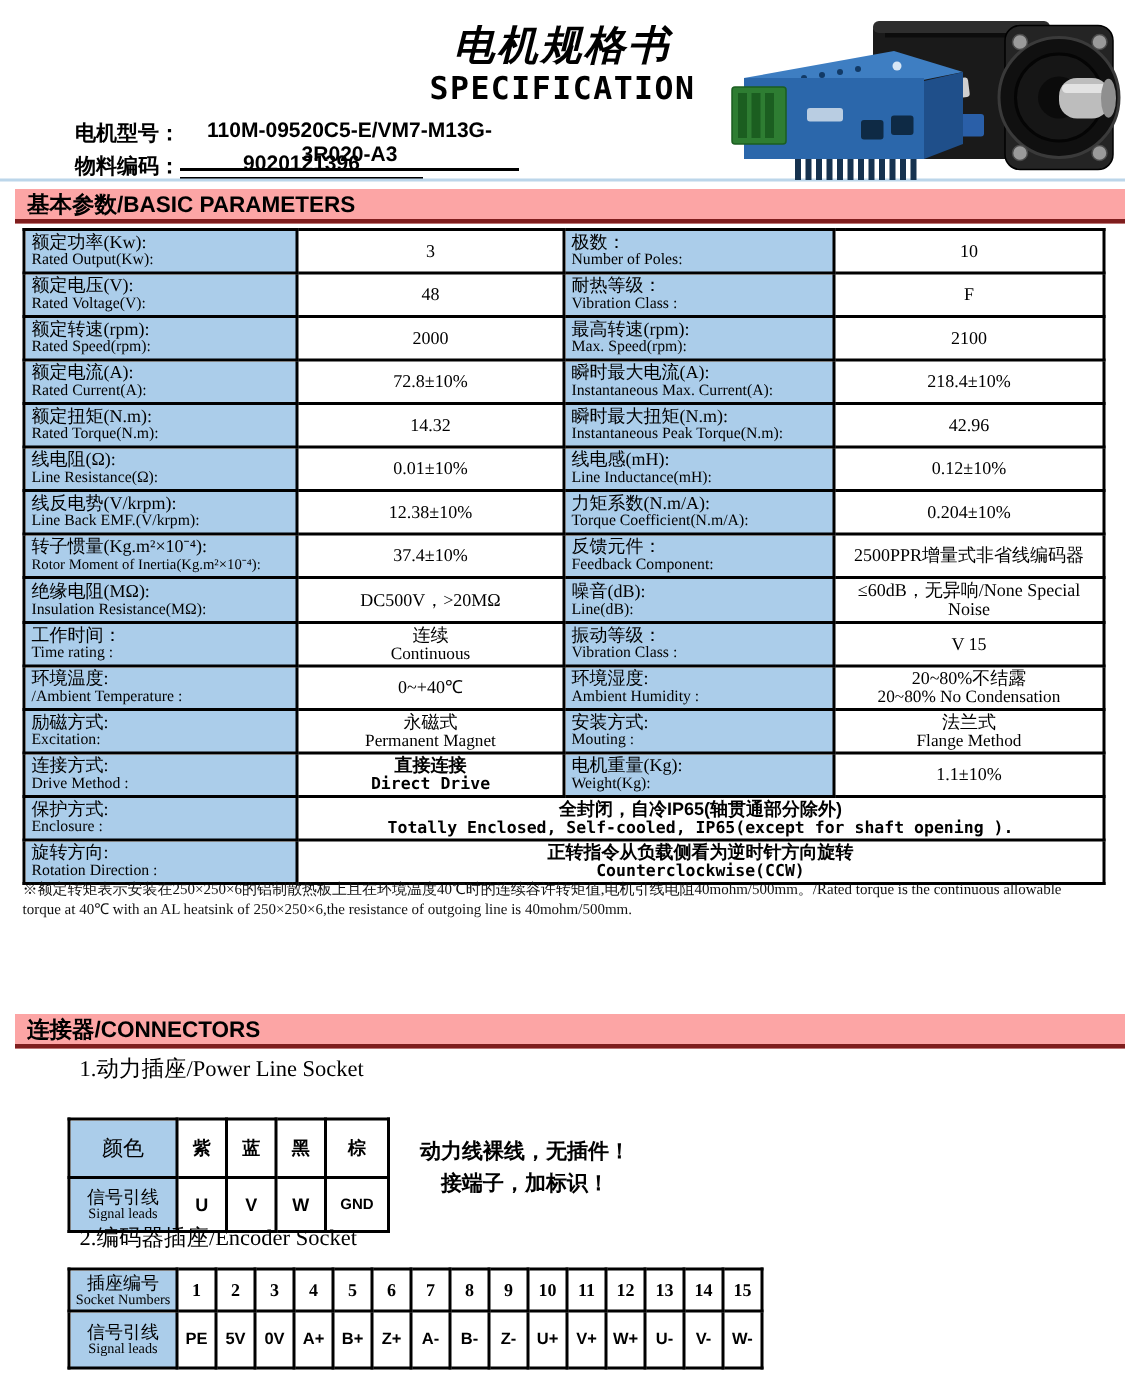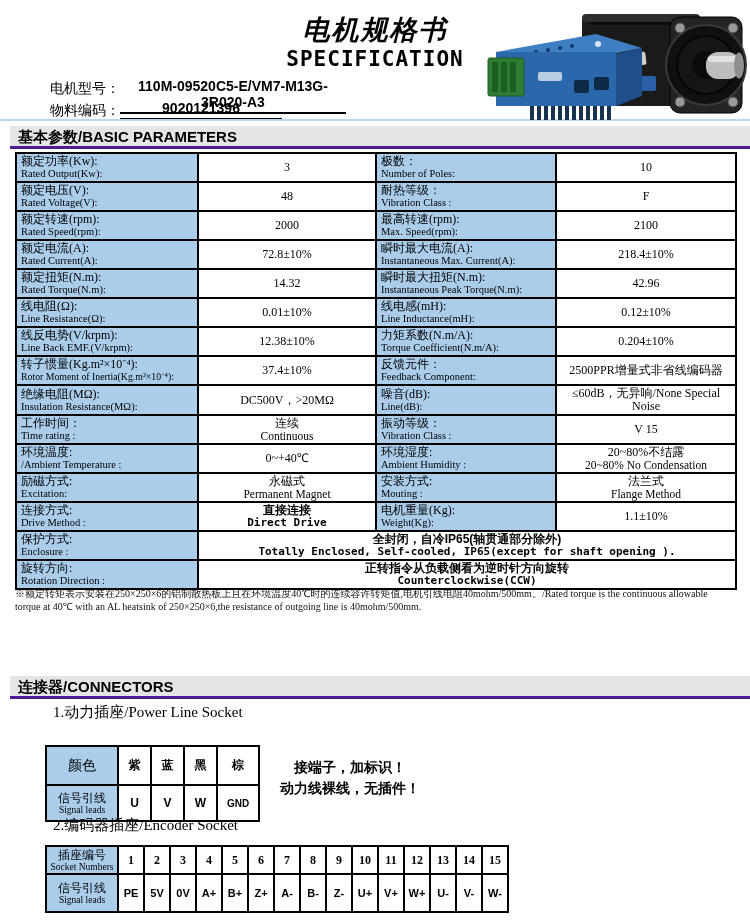--- a/index.html
+++ b/index.html
@@ -4,29 +4,29 @@
 <style>
   * { margin:0; padding:0; box-sizing:border-box; }
   body { background:#888; font-family:"Liberation Serif", serif; }
   #page { position:relative; width:750px; height:922px; background:#fff; margin:0 auto; overflow:hidden; }
 
   
   .title-cn { position:absolute; top:12px; left:0; right:0; text-align:center;
     font-family:"Liberation Sans", sans-serif; font-weight:bold; font-size:27px; letter-spacing:2px; color:#000;font-style:italic; }
   .title-en { position:absolute; top:47px; left:0; right:0; text-align:center;
     font-family:"DejaVu Sans Mono", monospace; font-weight:bold; font-size:21px; letter-spacing:1px; color:#000; }
-  .hdr-label { position:absolute; font-family:"Liberation Sans", sans-serif; font-weight:normal; font-size:14px; color:#000; }
+  .hdr-label { position:absolute; font-family:"Liberation Sans", sans-serif; font-weight:bold; font-size:14px; color:#000; }
   .hdr-value { position:absolute; font-family:"Liberation Sans", sans-serif; font-weight:bold; font-size:14px;
     border-bottom:2px solid #000; text-align:center; padding-bottom:2px; }
   .blue-rule { position:absolute; top:119px; left:0; width:750px; height:2px; background:#bcd6ea; }
   .photo { position:absolute; top:2px; left:478px; width:270px; height:120px; }
 
   
-  .section-bar { position:absolute; left:10px; right:0; height:23px; background:#e5e5e5;
-    border-bottom:3px solid #4c1d95; font-family:"Liberation Sans", sans-serif; font-weight:bold;
+  .section-bar { position:absolute; left:10px; right:0; height:23px; background:#fca5a5;
+    border-bottom:3px solid #7f1d1d; font-family:"Liberation Sans", sans-serif; font-weight:bold;
     font-size:15px; line-height:22px; padding-left:8px; color:#000; }
 
   
   .basic-table { position:absolute; top:152px; left:15px; width:720px; border-collapse:collapse; table-layout:fixed; }
   .basic-table td { border:2px solid #000; padding:1px 4px; vertical-align:middle; height:25px; overflow:hidden;margin-left:47px; }
   .basic-table td.lab { background:#abcdea; }
   .lab .cn { display:block; font-size:12px; line-height:13px; color:#000; white-space:nowrap; }
   .lab .en { display:block; font-size:10.5px; line-height:12px; color:#000; white-space:nowrap; }
   td.val { text-align:center; font-size:12px; line-height:13px; color:#000; }
   td.val .cn2 { display:block; font-size:12px; line-height:13px; }
@@ -364,22 +364,22 @@
           </td>
       <td class="cell-bold">U</td>
       <td class="cell-bold">V</td>
       <td class="cell-bold">W</td>
       <td class="cell-bold" style="font-size:10px">GND</td>
     </tr>
   </tbody>
     </table>
 
   <div class="wire-note">
+    <div>动力线裸线，无插件！</div>
     <div>接端子，加标识！</div>
-    <div>动力线裸线，无插件！</div>
   </div>
 
   <div class="sub-heading" style="top:816px;">2.编码器插座/Encoder Socket</div>
 
   <table class="etable">
     <colgroup>
       <col style="width:72px">
       <col style="width:26px">
         <col style="width:26px">
         <col style="width:26px">

